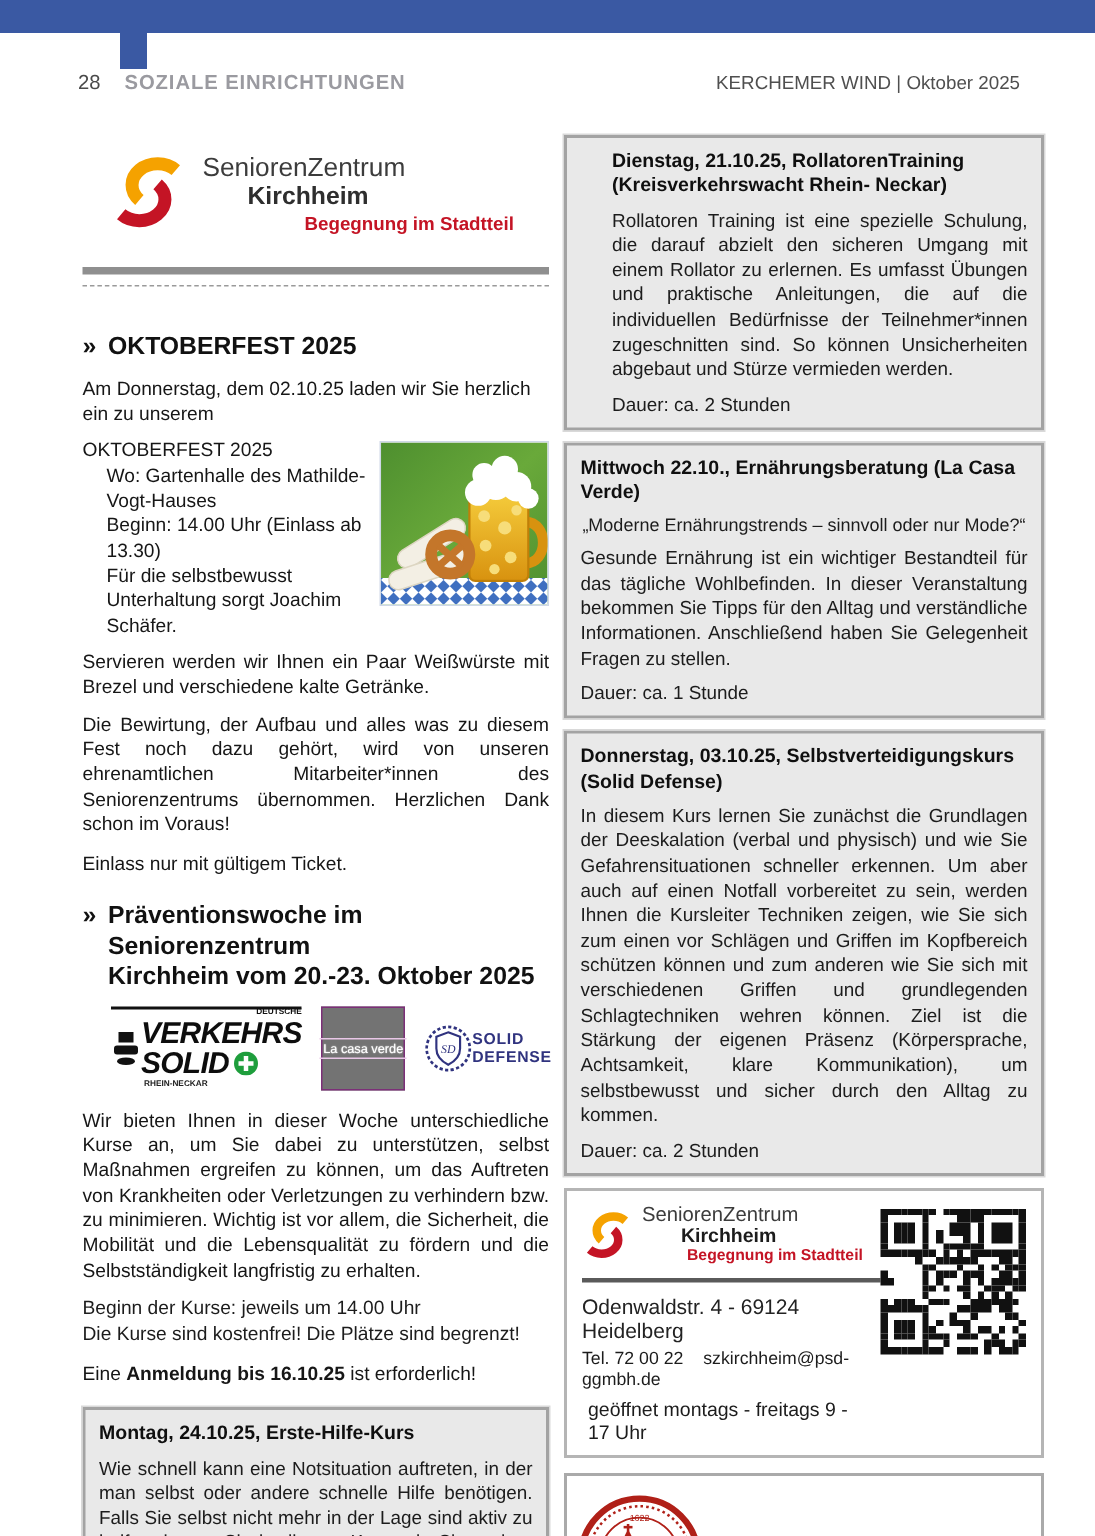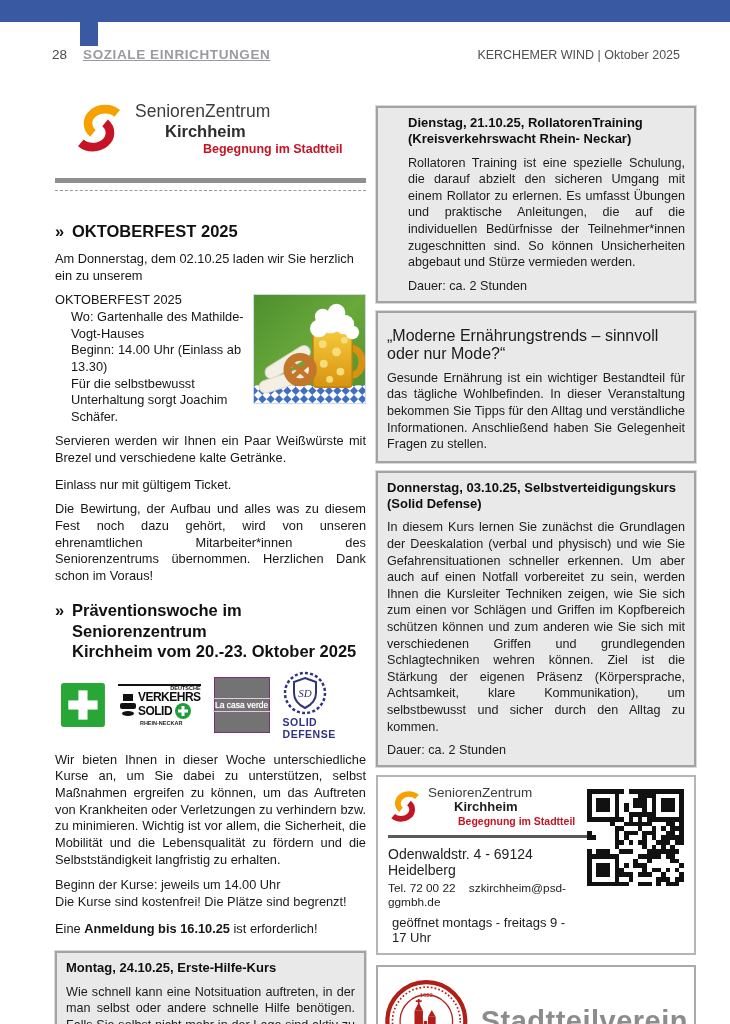--- a/index.html
+++ b/index.html
@@ -10,21 +10,21 @@
   }
   
   .topbar { position:absolute; top:0; left:0; width:730px; height:22px; background:#3a59a3; }
   .toptab { position:absolute; top:22px; left:80px; width:18px; height:24px; background:#3a59a3; }
 
   .header-row {
     position:absolute; top:47px; left:52px; right:50px;
     display:flex; align-items:baseline; justify-content:space-between;
   }
   .pageno { font-size:13.5px; color:#4a4a4a; }
-  .section-title { font-size:13.5px; font-weight:bold; letter-spacing:0.6px; color:#9a9aa0; margin-left:16px;text-decoration:underline; }
+  .section-title { font-size:13.5px; font-weight:bold; letter-spacing:0.6px; color:#9a9aa0; margin-left:16px; }
   .header-left { display:flex; align-items:baseline; }
   .issue { font-size:12.5px; color:#4f4f4f; }
 
   .columns { position:absolute; top:88px; left:55px; display:flex; gap:10px; }
   .col-left  { width:311px; }
   .col-right { width:320px; }
 
   
   .sz-logo { display:flex; align-items:flex-start; margin-top:8px; margin-left:18px; }
   .sz-text { margin-left:10px; line-height:1.12; padding-top:6px;}
@@ -47,21 +47,21 @@
 
   .logo-strip { display:flex; align-items:center; gap:13px; margin-top:10px; margin-left:6px; }
 
   
   .gbox {
     background:#e9e9e9; border:2px solid #a3a3a3; outline:1px solid #d9d9d9;
     padding:7px 9px 8px 9px; margin-bottom:8px;
   }
   .gbox .title { font-size:13px; font-weight:bold; line-height:1.25; color:#0f0f0f; }
   .gbox .btext { font-size:12.6px; line-height:1.32; text-align:justify; margin-top:7px; }
-  .gbox .quote { font-size:16px; margin-top:7px; }
+  .gbox .quote { font-size:12px; margin-top:7px;text-align:center; }
   .gbox .dauer { font-size:12.6px; margin-top:8px; }
 
   
   .contact-box { background:#fff; border:2px solid #b5b5b5; padding:8px 10px; margin-bottom:10px; position:relative; min-height:130px; }
   .contact-left { width:195px; }
   .c-sz { display:flex; }
   .c-sz .sz-text { margin-left:6px; padding-top:2px; }
   .c-l1{ font-size:13.5px; color:#3c3c3c;}
   .c-l2{ font-size:13px; font-weight:bold; margin-left:26px;}
   .c-l3{ font-size:10.5px; font-weight:bold; color:#c41425; margin-left:30px; margin-top:1px;}
@@ -82,28 +82,28 @@
   .bold { font-weight:bold; }
 
   
   .kurs-line { font-size:12.8px; line-height:1.35; }
 
   
   .vw-logo { display:flex; flex-direction:column; line-height:1; }
   .vw-top { display:flex; align-items:center; }
   .vw-picto { width:20px; display:flex; flex-direction:column; gap:2px; align-items:center; }
   .vw-picto span { display:block; background:#111; }
-  .vw-words { font-weight:800; font-size:12px; letter-spacing:-0.5px; color:#0d0d0d; }
+  .vw-words { font-style:italic; font-weight:800; font-size:20px; letter-spacing:-0.5px; color:#0d0d0d; }
   .vw-deutsche { font-size:5.5px; text-align:right; border-top:2px solid #111; color:#111; font-weight:bold; }
   .vw-bottom { display:flex; align-items:center; gap:3px; }
   .vw-rn { font-size:5.5px; color:#222; margin-left:22px; margin-top:2px; font-weight:bold;}
   .lacasa { width:56px; height:56px; background:#737373; color:#fff; display:flex; align-items:center; justify-content:center;
             font-size:8.5px; border:1px solid #7c2f78; text-shadow:0 0 1px #fff; }
   .lacasa span { border-top:1px solid #e9c7e7; border-bottom:1px solid #e9c7e7; padding:1px 2px; white-space:nowrap; }
-  .sd-logo { display:flex; flex-direction:column; align-items:flex-start; }
+  .sd-logo { display:flex; flex-direction:row; align-items:center; }
   .sd-text { color:#30337f; font-weight:bold; font-size:10.5px; letter-spacing:0.5px; margin-top:1px; }
 </style>
 </head>
 <body>
 
 <div class="topbar"></div>
 <div class="toptab"></div>
 
 <div class="header-row">
   <div class="header-left">
@@ -188,22 +188,22 @@
 
       <div class="body">OKTOBERFEST 2025</div>
       <div class="okt-details body">
         <div>Wo: Gartenhalle des Mathilde-Vogt-Hauses</div>
         <div>Beginn: 14.00 Uhr (Einlass ab 13.30)</div>
         <div>Für die selbstbewusst Unterhaltung sorgt Joachim Schäfer.</div>
       </div>
       <p class="body just mt8">Servieren werden wir Ihnen ein Paar Weißwürste mit Brezel und verschiedene kalte Getränke.</p>
     </div>
 
+    <p class="body just mt8">Die Bewirtung, der Aufbau und alles was zu diesem Fest noch dazu gehört, wird von unseren ehrenamtlichen Mitarbeiter*innen des Seniorenzentrums übernommen. Herzlichen Dank schon im Voraus!</p>
     <p class="body mt10">Einlass nur mit gültigem Ticket.</p>
-    <p class="body just mt8">Die Bewirtung, der Aufbau und alles was zu diesem Fest noch dazu gehört, wird von unseren ehrenamtlichen Mitarbeiter*innen des Seniorenzentrums übernommen. Herzlichen Dank schon im Voraus!</p>
 
     <h2 class="sec prv-head">
       <span class="mk">»</span>
       <span>Präventionswoche im Seniorenzentrum</span><br>
       <span>Kirchheim vom 20.-23. Oktober 2025</span>
     </h2>
 
     <div class="logo-strip">
 
       <svg width="48" height="48" viewBox="0 0 48 48">
@@ -256,29 +256,31 @@
 
     <div class="gbox" style="margin-top:14px;">
       <div class="title">Montag, 24.10.25, Erste-Hilfe-Kurs</div>
       <div class="btext">Wie schnell kann eine Notsituation auftreten, in der man selbst oder andere schnelle Hilfe benötigen. Falls Sie selbst nicht mehr in der Lage sind aktiv zu helfen, lernen Sie in diesem Kurs, wie Sie andere dazu anleiten können. Themen sind das Absetzen des Notrufs, die Gefahrenerkennung, die Einschätzung von Verletzungen, einfachste Maßnahmen usw. Herr Priebe wird in einem offenen Austausch alle Fragen gerne beantworten.</div>
 
     </div>
   </div>
 
   <div class="col-right">
 
-    <div class="gbox" style="margin-top:18px;padding-left:30px;">
+    <div class="gbox" style="margin-top:2px;padding-left:30px;">
       <div class="title">Dienstag, 21.10.25, RollatorenTraining (Kreisverkehrswacht Rhein- Neckar)</div>
       <div class="btext">Rollatoren Training ist eine spezielle Schulung, die darauf abzielt den sicheren Umgang mit einem Rollator zu erlernen. Es umfasst Übungen und praktische Anleitungen, die auf die individuellen Bedürfnisse der Teilnehmer*innen zugeschnitten sind. So können Unsicherheiten abgebaut und Stürze vermieden werden.</div>
       <div class="dauer">Dauer: ca. 2 Stunden</div>
     </div>
 
     <div class="gbox">
+      <div class="title">Mittwoch 22.10., Ernährungsberatung (La Casa Verde)</div>
       <div class="quote">„Moderne Ernährungstrends – sinnvoll oder nur Mode?“</div>
       <div class="btext">Gesunde Ernährung ist ein wichtiger Bestandteil für das tägliche Wohlbefinden. In dieser Veranstaltung bekommen Sie Tipps für den Alltag und verständliche Informationen. Anschließend haben Sie Gelegenheit Fragen zu stellen.</div>
+      <div class="dauer">Dauer: ca. 1 Stunde</div>
     </div>
 
     <div class="gbox">
       <div class="title">Donnerstag, 03.10.25, Selbstverteidigungskurs (Solid Defense)</div>
       <div class="btext">In diesem Kurs lernen Sie zunächst die Grundlagen der Deeskalation (verbal und physisch) und wie Sie Gefahrensituationen schneller erkennen. Um aber auch auf einen Notfall vorbereitet zu sein, werden Ihnen die Kursleiter Techniken zeigen, wie Sie sich zum einen vor Schlägen und Griffen im Kopfbereich schützen können und zum anderen wie Sie sich mit verschiedenen Griffen und grundlegenden Schlagtechniken wehren können.  Ziel ist die Stärkung der eigenen Präsenz (Körpersprache, Achtsamkeit, klare Kommunikation), um selbstbewusst und sicher durch den Alltag zu kommen.</div>
       <div class="dauer">Dauer: ca. 2 Stunden</div>
     </div>
 
     <div class="contact-box">
       <div class="contact-left">

